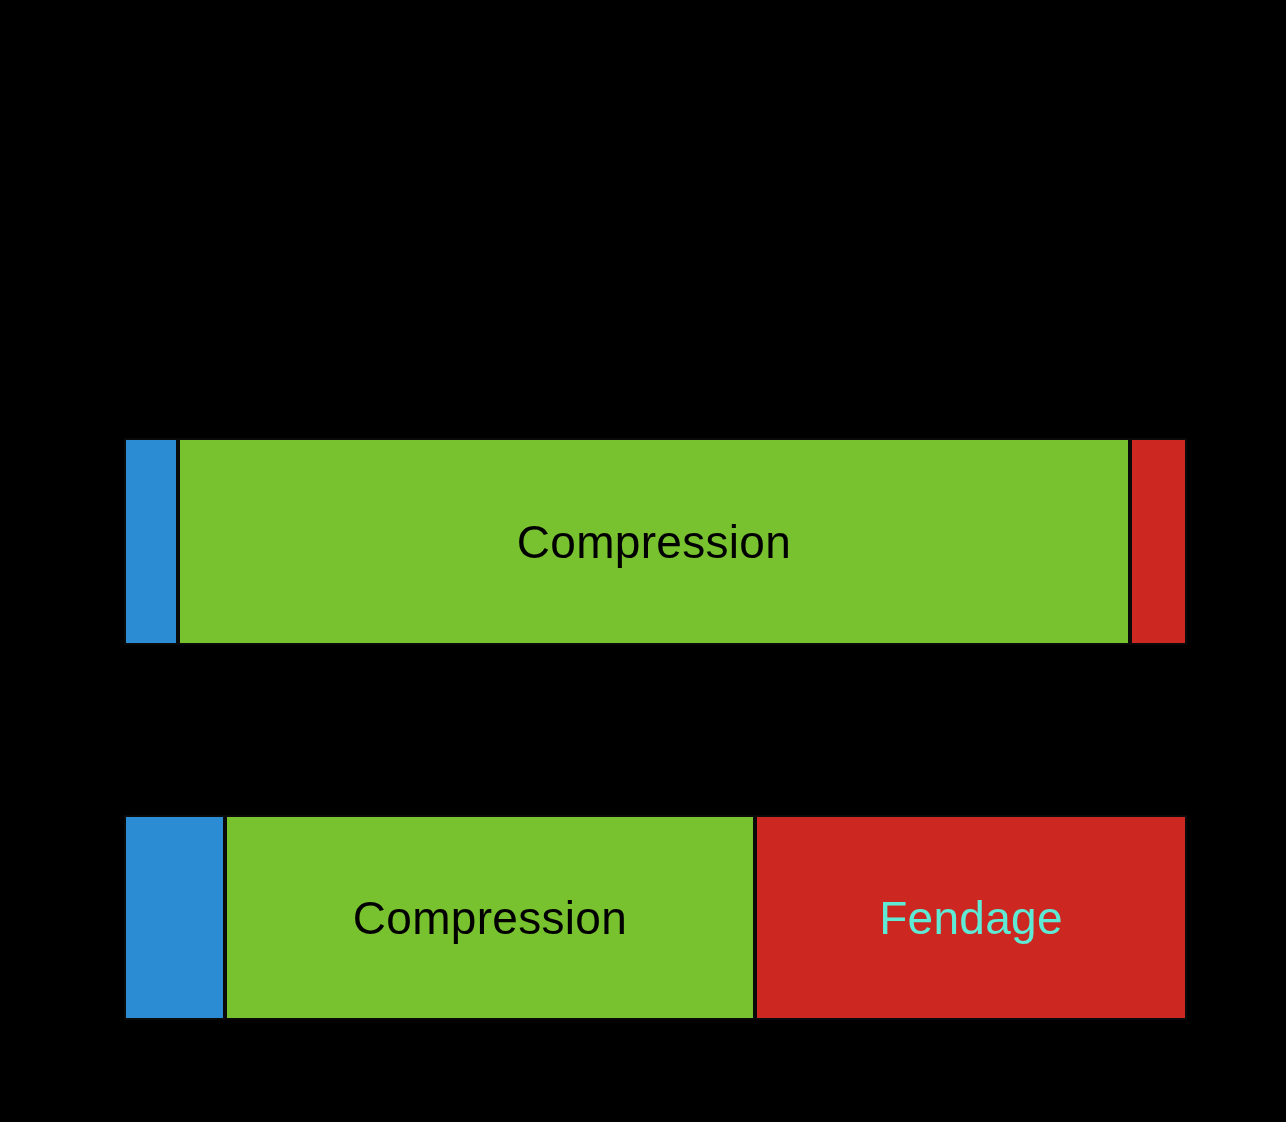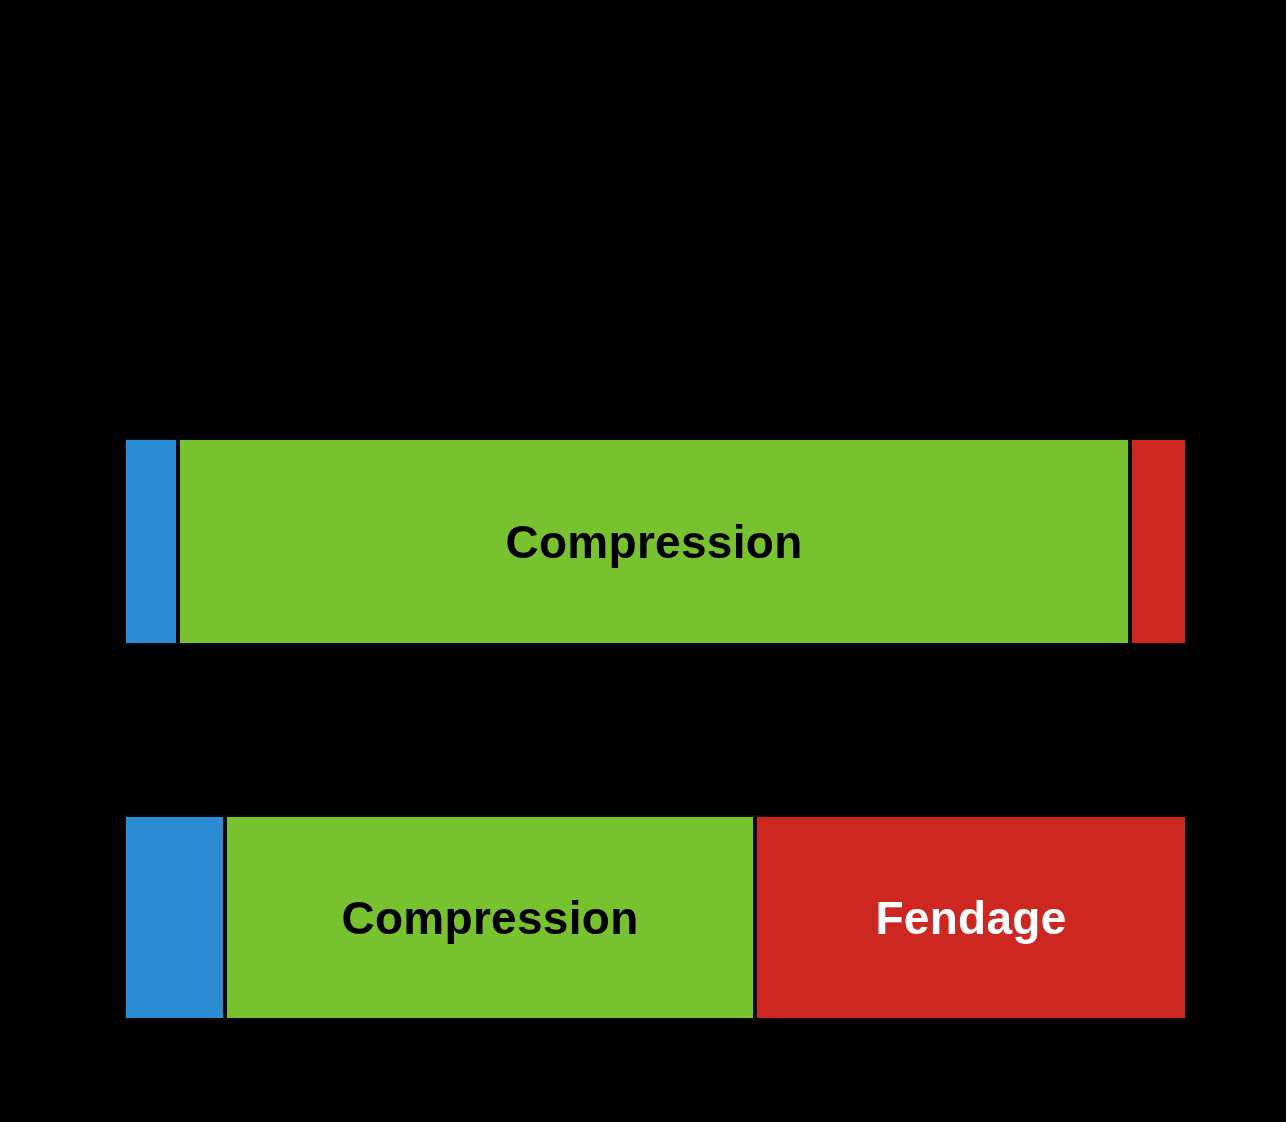--- a/index.html
+++ b/index.html
@@ -42,21 +42,21 @@
     overflow: hidden;
   }
 
   .segment.seg-blue   { background: #2b8cd4; }
   .segment.seg-green  { background: #79c22f; }
   .segment.seg-red    { background: #cd2722; }
 
   .segment-label {
     color: #000000;
     font-size: 46px;
-    font-weight: 700;
+    font-weight: 400;
     letter-spacing: 0.3px;
     line-height: 1;
     white-space: nowrap;
     user-select: none;
   }
 
   .cursor-arrow {
     position: absolute;
     pointer-events: none;
   }
@@ -82,19 +82,19 @@
       </svg>
     </div>
     <div class="bar-row" style="left: 124px; top: 815px; width: 1063px; height: 205px;">
       <div class="segment seg-blue" style="left: 0px; width: 101px; background: rgb(43, 140, 212);">
         <span class="segment-label" style="color: rgb(0, 0, 0);"></span>
       </div>
       <div class="segment seg-green" style="left: 101px; width: 530px; background: rgb(121, 194, 47);">
         <span class="segment-label" style="color: rgb(0, 0, 0);">Compression</span>
       </div>
       <div class="segment seg-red" style="left: 631px; width: 432px; background: rgb(205, 39, 34);">
-        <span class="segment-label" style="color: #ffffff;">Fendage</span>
+        <span class="segment-label" style="color: #5eead4;">Fendage</span>
       </div>
       <svg class="cursor-arrow" width="120" height="60" viewBox="0 0 120 60" style="left: 1005px; top: 183px;">
         <path d="M 0 34 L 92 60 L 60 48 L 46 60 Z" fill="#000000"></path>
       </svg>
     </div>
   </div>
 
 </body></html>

